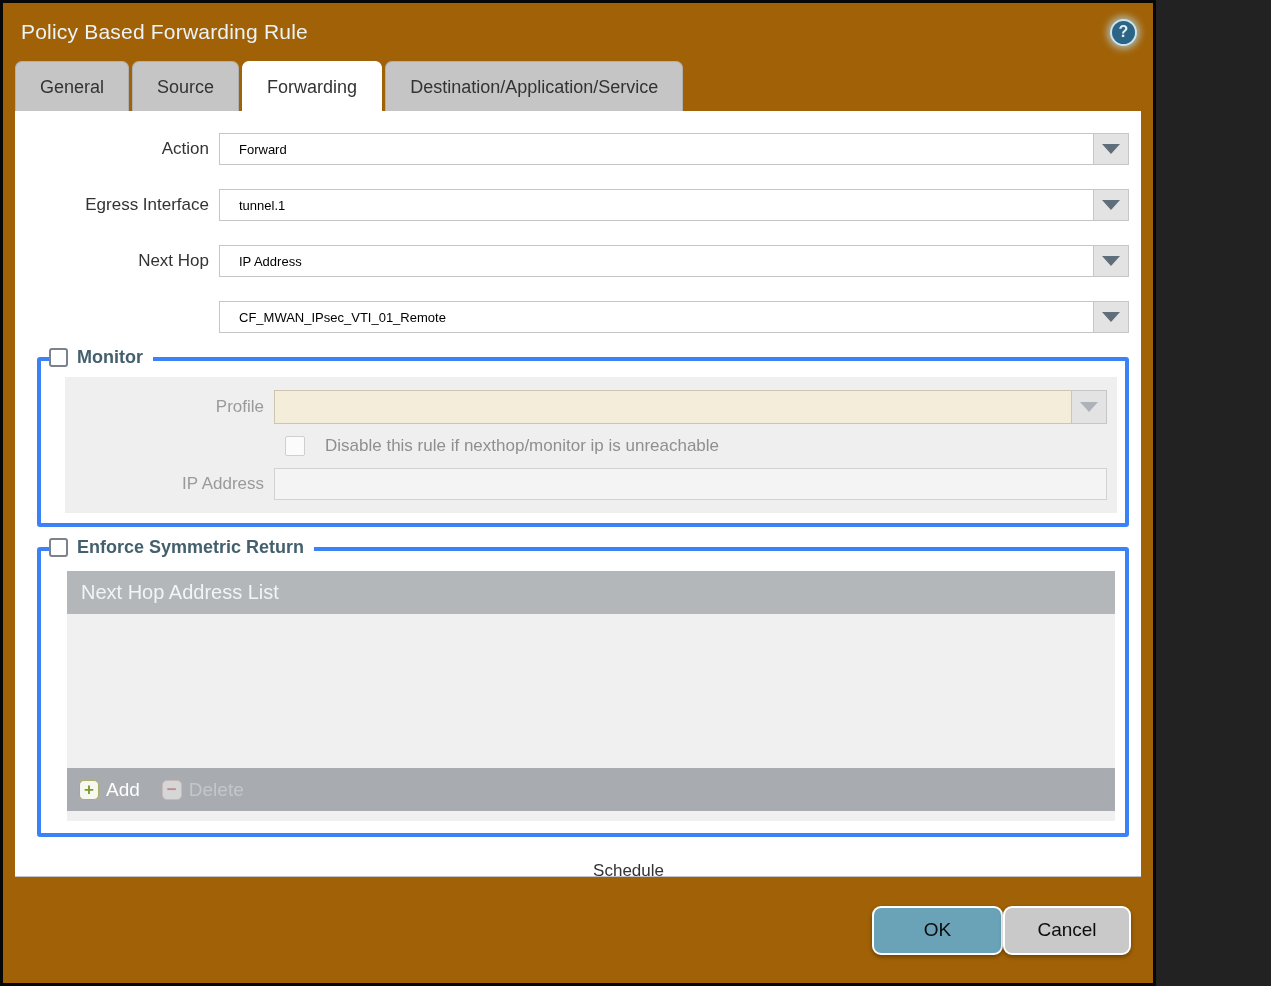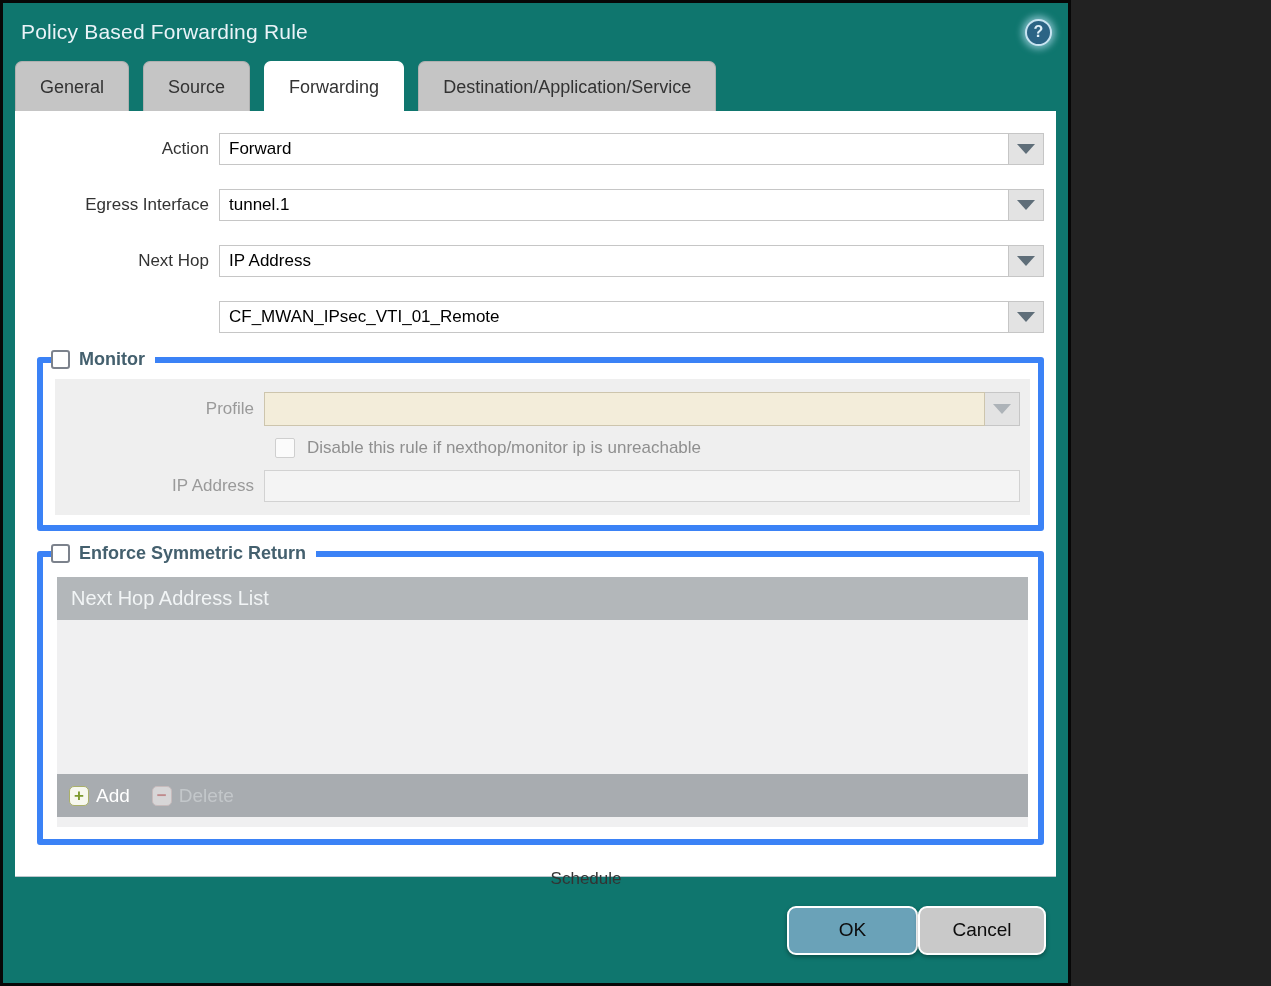--- a/index.html
+++ b/index.html
@@ -1,81 +1,81 @@
 <!DOCTYPE html>
 <html><head>
 <meta charset="utf-8">
 <style>
   html,body{margin:0;padding:0;background:#222;}
   *{box-sizing:border-box;}
   .dialog{
-    width:1071px;height:986px;
+    width:1156px;height:986px;
     border:3px solid #070707;
-    background:#0f766e;
+    background:#a16207;
     font-family:"Liberation Sans", sans-serif;
     display:flex;flex-direction:column;
     position:relative;
   }
   
   .titlebar{height:58px;display:flex;align-items:center;justify-content:space-between;padding:0 16px 0 18px;flex:0 0 auto;}
   .title{color:#eaf3f8;font-size:21px;letter-spacing:.2px;}
   .help-icon{
     width:27px;height:27px;border-radius:50%;
     background:#2b6485;border:2px solid #c8e4f1;
     color:#dff0f9;font-weight:bold;font-size:16px;
     display:flex;align-items:center;justify-content:center;
     box-shadow:0 0 7px 3px rgba(185,224,242,.65);
     cursor:pointer;
   }
   
-  .tabs{display:flex;align-items:flex-end;gap:14px;padding:0 0 0 12px;flex:0 0 auto;}
+  .tabs{display:flex;align-items:flex-end;gap:3px;padding:0 0 0 12px;flex:0 0 auto;}
   .tab{
     background:#c5c5c5;color:#333;
     border-radius:7px 7px 0 0;
     height:50px;line-height:50px;
     padding:0 24px;font-size:18px;cursor:pointer;
     border:1px solid #b0b0b0;border-bottom:none;
   }
   .tab.active{background:#ffffff;border-color:#ffffff;}
   
   .content{
     background:#fff;margin:0 12px;flex:0 0 auto;height:766px;
     padding:22px 12px 0 12px;border-bottom:1px solid #bcc6cc;
   }
   .row{display:flex;align-items:center;margin-bottom:24px;}
   .row-label{width:192px;flex:0 0 192px;text-align:right;padding-right:10px;font-size:17px;color:#333;}
   .row-label.disabled{color:#9a9a9a;}
   .field{flex:1;display:flex;height:32px;}
   .combo-text{
     flex:1;border:1px solid #c6c6c6;background:#fff;
-    display:flex;align-items:center;padding:0 9px;
-    font-size:17px;color:#000;
+    display:flex;align-items:center;padding:0 19px;
+    font-size:13px;color:#000;
   }
   .dd-btn{
     width:35px;flex:0 0 35px;background:#e3e3e3;border:1px solid #c6c6c6;border-left:none;
     display:flex;align-items:center;justify-content:center;cursor:pointer;
   }
   .dd-arrow{width:0;height:0;border-left:9px solid transparent;border-right:9px solid transparent;border-top:10px solid #5f6e79;}
   .dd-btn.disabled .dd-arrow{border-top-color:#adb3b8;}
   
-  .fieldset{position:relative;border:6px solid #3b82f6;border-radius:3px;margin:20px 0 18px 10px;padding:16px 8px 10px 12px;}
+  .fieldset{position:relative;border:4px solid #3b82f6;border-radius:3px;margin:20px 0 18px 10px;padding:16px 8px 10px 24px;}
   .legend{position:absolute;top:-14px;left:8px;background:#fff;padding:0 10px 0 0;display:flex;align-items:center;gap:9px;}
   .legend-checkbox{width:19px;height:19px;border:2px solid #7c828c;border-radius:3px;background:#fff;cursor:pointer;}
   .legend-label{font-size:18px;font-weight:bold;color:#44606e;}
   .panel{background:#efefef;padding:13px 10px 13px 0;}
   .panel .row-label{width:209px;flex:0 0 209px;}
   .beige-field{
     flex:1;border:1px solid #cdc5ad;background:#f3edda;
     display:flex;align-items:center;padding:0 9px;font-size:17px;height:34px;
   }
   .gray-input{
     flex:1;border:1px solid #d2d2d2;background:#f4f4f4;
     display:flex;align-items:center;padding:0 9px;font-size:17px;height:32px;
   }
-  .check-row{display:flex;align-items:center;margin:12px 0 12px 220px;gap:12px;}
+  .check-row{display:flex;align-items:center;margin:12px 0 12px 220px;gap:20px;}
   .plain-checkbox{width:20px;height:20px;border:1px solid #cfcfcf;border-radius:2px;background:#fbfbfb;}
   .check-text{font-size:17px;color:#8f8f8f;}
   
   .grid{margin:4px 2px 2px 2px;}
   .grid-header{
     background:#b3b7ba;color:#f2f5f6;font-size:20px;
     height:43px;display:flex;align-items:center;padding:0 14px;
   }
   .grid-body{background:#f0f0f1;height:154px;}
   .grid-footer{

